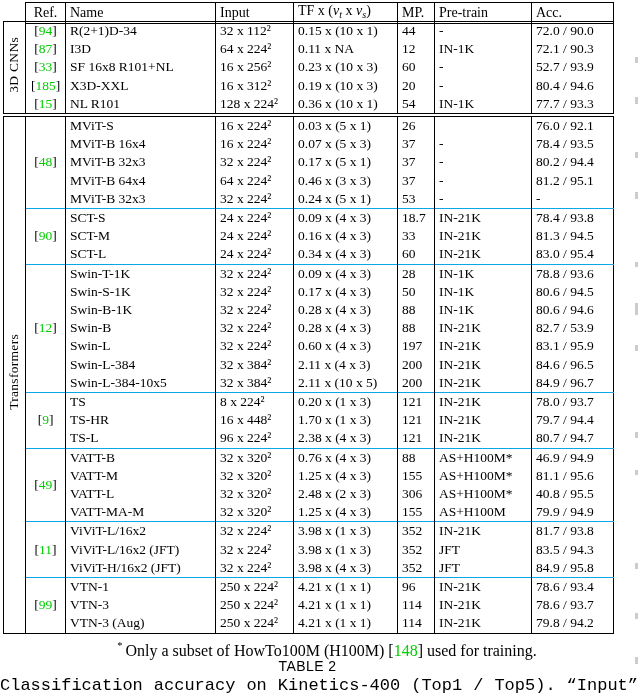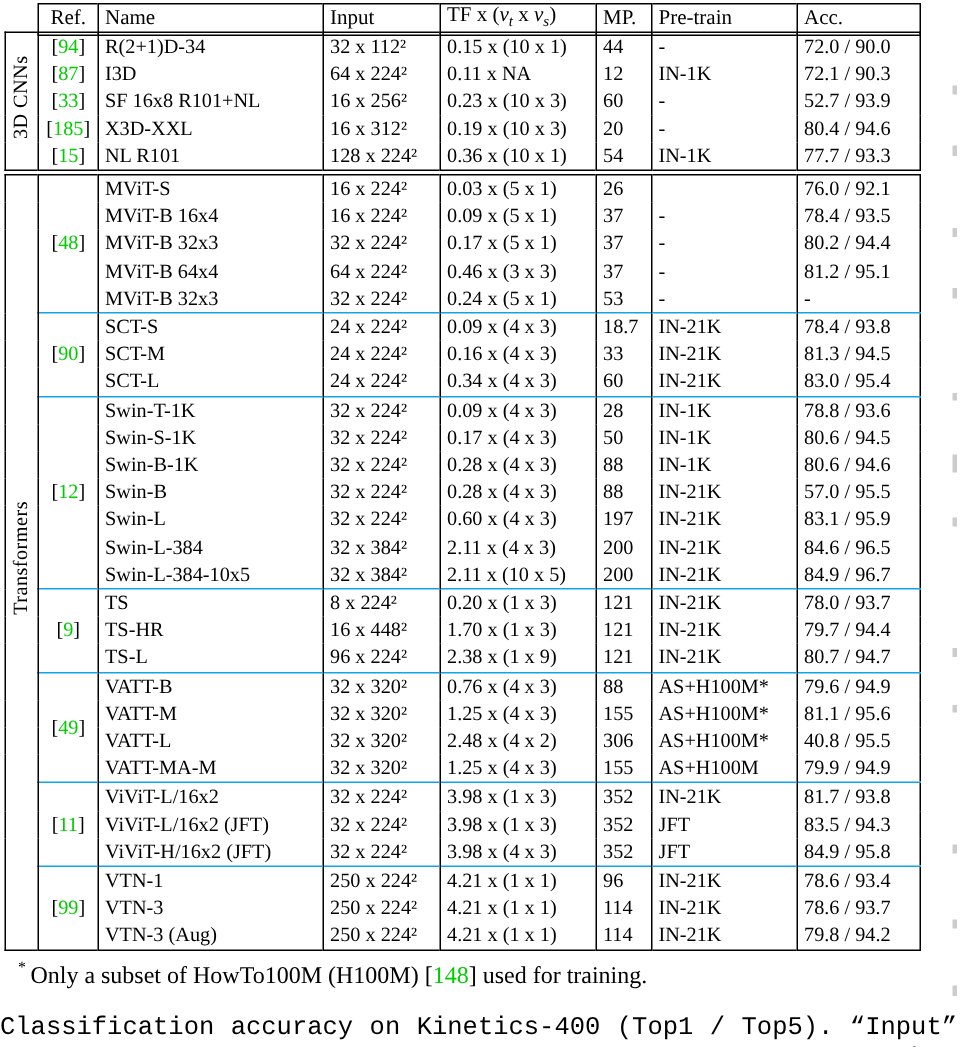--- a/index.html
+++ b/index.html
@@ -34,22 +34,22 @@
   .rot {
     display:inline-block; writing-mode:vertical-rl; transform:rotate(180deg);
     font-size:13.5px; letter-spacing:0.3px;
   }
   .cite { color:var(--cite-green,#00CC00); }
 
   .mv   { font-style:italic; font-family:"Liberation Serif",serif; }
   .msub { font-style:italic; font-size:10px; vertical-align:-3px; }
 
   .footnote {
-    position:absolute; left:12px; top:636px; width:600px;
-    font-size:16px; line-height:19px;
+    position:absolute; left:27px; top:636px; width:600px;
+    font-size:16px; line-height:19px;text-align:center;
   }
   .footnote .star { font-size:10.5px; vertical-align:7px; padding-right:3px; }
 
   .tlabel {
     position:absolute; left:0; top:658px; width:615px; text-align:center;
     font-family:"Liberation Sans","DejaVu Sans",sans-serif; font-size:14px;
     letter-spacing:0.4px;
   }
   .caption {
     position:absolute; left:0; top:675px; width:638px;
@@ -165,21 +165,21 @@
           <td class="c-name">MViT-S</td>
           <td class="c-input">16 x 224²</td>
           <td class="c-tf">0.03 x (5 x 1)</td>
           <td class="c-mp">26</td>
           <td class="c-pretrain"></td>
           <td class="c-acc">76.0 / 92.1</td>
         </tr>
         <tr>
           <td class="c-name">MViT-B 16x4</td>
           <td class="c-input">16 x 224²</td>
-          <td class="c-tf">0.09 x (5 x 1)</td>
+          <td class="c-tf">0.07 x (5 x 3)</td>
           <td class="c-mp">37</td>
           <td class="c-pretrain">-</td>
           <td class="c-acc">78.4 / 93.5</td>
         </tr>
         <tr>
           <td class="c-name">MViT-B 32x3</td>
           <td class="c-input">32 x 224²</td>
           <td class="c-tf">0.17 x (5 x 1)</td>
           <td class="c-mp">37</td>
           <td class="c-pretrain">-</td>
@@ -250,21 +250,21 @@
           <td class="c-mp">88</td>
           <td class="c-pretrain">IN-1K</td>
           <td class="c-acc">80.6 / 94.6</td>
         </tr>
         <tr>
           <td class="c-name">Swin-B</td>
           <td class="c-input">32 x 224²</td>
           <td class="c-tf">0.28 x (4 x 3)</td>
           <td class="c-mp">88</td>
           <td class="c-pretrain">IN-21K</td>
-          <td class="c-acc">57.0 / 95.5</td>
+          <td class="c-acc">82.7 / 53.9</td>
         </tr>
         <tr>
           <td class="c-name">Swin-L</td>
           <td class="c-input">32 x 224²</td>
           <td class="c-tf">0.60 x (4 x 3)</td>
           <td class="c-mp">197</td>
           <td class="c-pretrain">IN-21K</td>
           <td class="c-acc">83.1 / 95.9</td>
         </tr>
         <tr>
@@ -296,46 +296,46 @@
           <td class="c-name">TS-HR</td>
           <td class="c-input">16 x 448²</td>
           <td class="c-tf">1.70 x (1 x 3)</td>
           <td class="c-mp">121</td>
           <td class="c-pretrain">IN-21K</td>
           <td class="c-acc">79.7 / 94.4</td>
         </tr>
         <tr>
           <td class="c-name">TS-L</td>
           <td class="c-input">96 x 224²</td>
-          <td class="c-tf">2.38 x (1 x 9)</td>
+          <td class="c-tf">2.38 x (4 x 3)</td>
           <td class="c-mp">121</td>
           <td class="c-pretrain">IN-21K</td>
           <td class="c-acc">80.7 / 94.7</td>
         </tr>
         <tr class="gsep">
           <td class="ref" rowspan="4">[<span class="cite">49</span>]</td>
           <td class="c-name">VATT-B</td>
           <td class="c-input">32 x 320²</td>
           <td class="c-tf">0.76 x (4 x 3)</td>
           <td class="c-mp">88</td>
           <td class="c-pretrain">AS+H100M*</td>
-          <td class="c-acc">79.6 / 94.9</td>
+          <td class="c-acc">46.9 / 94.9</td>
         </tr>
         <tr>
           <td class="c-name">VATT-M</td>
           <td class="c-input">32 x 320²</td>
           <td class="c-tf">1.25 x (4 x 3)</td>
           <td class="c-mp">155</td>
           <td class="c-pretrain">AS+H100M*</td>
           <td class="c-acc">81.1 / 95.6</td>
         </tr>
         <tr>
           <td class="c-name">VATT-L</td>
           <td class="c-input">32 x 320²</td>
-          <td class="c-tf">2.48 x (4 x 2)</td>
+          <td class="c-tf">2.48 x (2 x 3)</td>
           <td class="c-mp">306</td>
           <td class="c-pretrain">AS+H100M*</td>
           <td class="c-acc">40.8 / 95.5</td>
         </tr>
         <tr>
           <td class="c-name">VATT-MA-M</td>
           <td class="c-input">32 x 320²</td>
           <td class="c-tf">1.25 x (4 x 3)</td>
           <td class="c-mp">155</td>
           <td class="c-pretrain">AS+H100M</td>
@@ -389,20 +389,21 @@
           <td class="c-tf">4.21 x (1 x 1)</td>
           <td class="c-mp">114</td>
           <td class="c-pretrain">IN-21K</td>
           <td class="c-acc">79.8 / 94.2</td>
         </tr>
       </tbody>
   </table>
 
   <div class="footnote"><sup class="star">*</sup><span>Only a subset of HowTo100M (H100M) [</span><span class="cite">148</span><span>] used for training.</span></div>
 
+  <div class="tlabel">TABLE 2</div>
 
   <div class="caption">Classification accuracy on Kinetics-400 (Top1 / Top5). “Input” = number</div>
 
 <div class="artifact" style="top: 57px; height: 6px;"></div>
     <div class="artifact" style="top: 97px; height: 7px;"></div>
     <div class="artifact" style="top: 152px; height: 6px;"></div>
     <div class="artifact" style="top: 192px; height: 7px;"></div>
     <div class="artifact" style="top: 262px; height: 5px;"></div>
     <div class="artifact" style="top: 303px; height: 12px;"></div>
     <div class="artifact" style="top: 345px; height: 6px;"></div>

